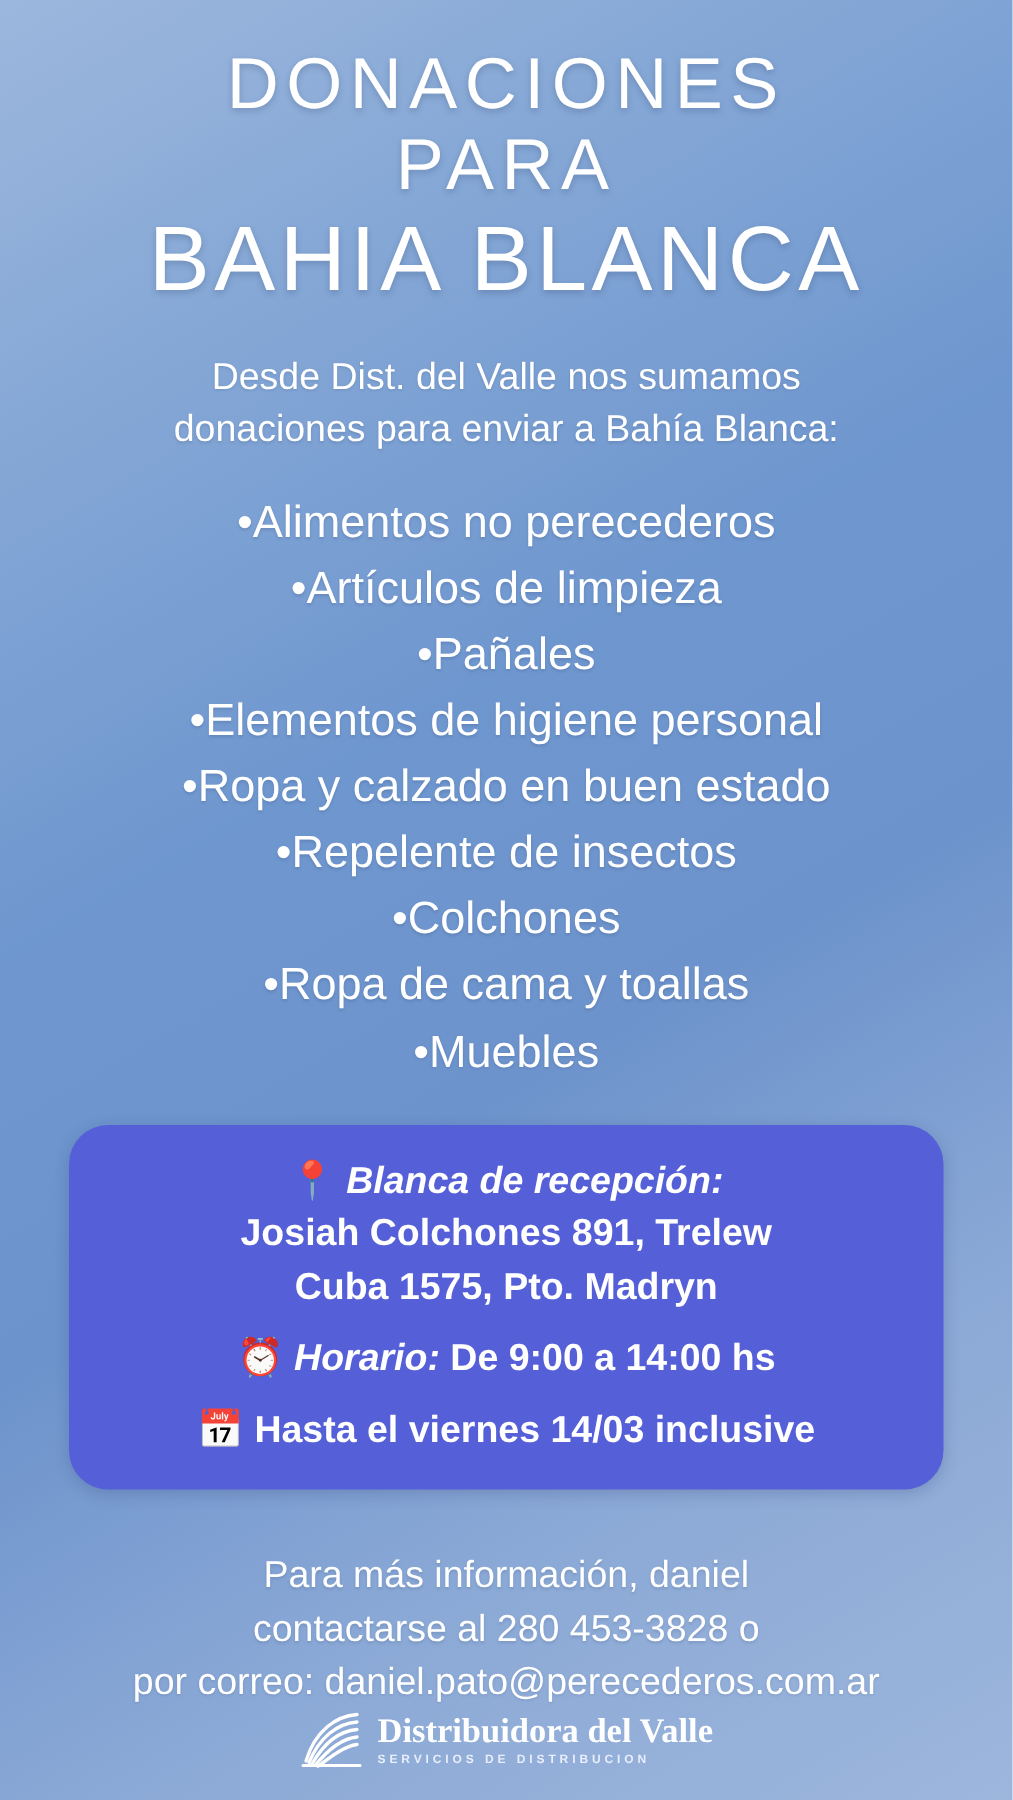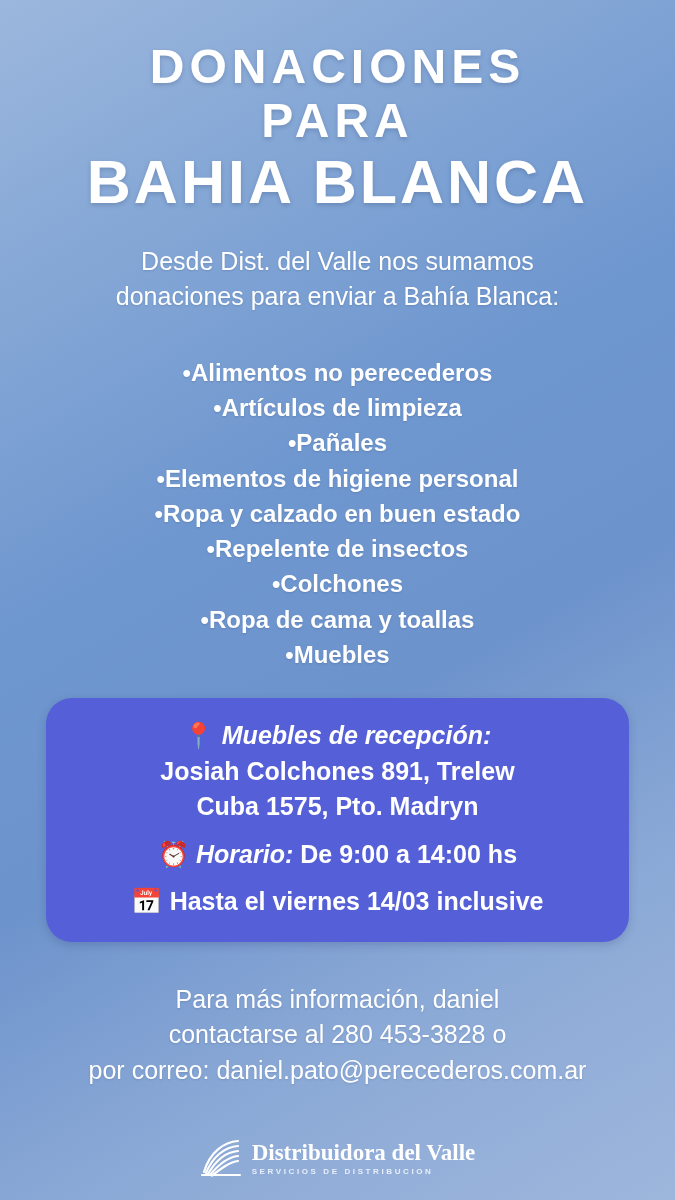--- a/index.html
+++ b/index.html
@@ -22,26 +22,25 @@
     height: 1200px;
     display: flex;
     flex-direction: column;
     align-items: center;
     padding: 30px 18px 0 18px;
   }
 
   
   .title {
     text-align: center;
-    font-weight: 700;
+    font-weight: 400;
     font-size: 48px;
     line-height: 1.12;
     letter-spacing: 5px;
     text-shadow: 0 2px 4px rgba(40,60,100,0.25);
-    margin-top: 10px;
   }
   .title .l1 { display: block; }
   .title .l2 { display: block; }
   .title .l3 { display: block; letter-spacing: 3px; font-size: 61px; }
 
   
   .intro {
     text-align: center;
     font-size: 25px;
     line-height: 1.4;
@@ -49,23 +48,23 @@
     margin-top: 28px;
     color: #ffffff;
     text-shadow: 0 1px 2px rgba(40,60,100,0.18);
   }
   .intro div { white-space: nowrap; }
 
   
   .items {
     list-style: none;
     text-align: center;
-    margin-top: 41px;
-    font-weight: 700;
-    font-size: 24px;
+    margin-top: 23px;
+    font-weight: 400;
+    font-size: 30px;
     line-height: 1.47;
     text-shadow: 0 1px 2px rgba(40,60,100,0.2);
   }
   .items li { white-space: nowrap; }
 
   
   .infobox {
     margin-top: 26px;
     width: 583px;
     background: #5560d8;
@@ -158,21 +157,21 @@
     <li>•Ropa y calzado en buen estado</li>
     <li>•Repelente de insectos</li>
     <li>•Colchones</li>
     <li>•Ropa de cama y toallas</li>
     <li>•Muebles</li>
   </ul>
 
   <div class="infobox">
     <div class="line">
       <span class="emoji">📍</span>
-      <span class="heading">Muebles de recepción:</span>
+      <span class="heading">Blanca de recepción:</span>
     </div>
     <div class="line">Josiah Colchones 891, Trelew</div>
     <div class="line">Cuba 1575, Pto. Madryn</div>
     <div class="line spaced">
       <span class="emoji">⏰</span>
       <span class="em-ital">Horario:</span>
       <span>De 9:00 a 14:00 hs</span>
     </div>
     <div class="line spaced">
       <span class="emoji">📅</span>

